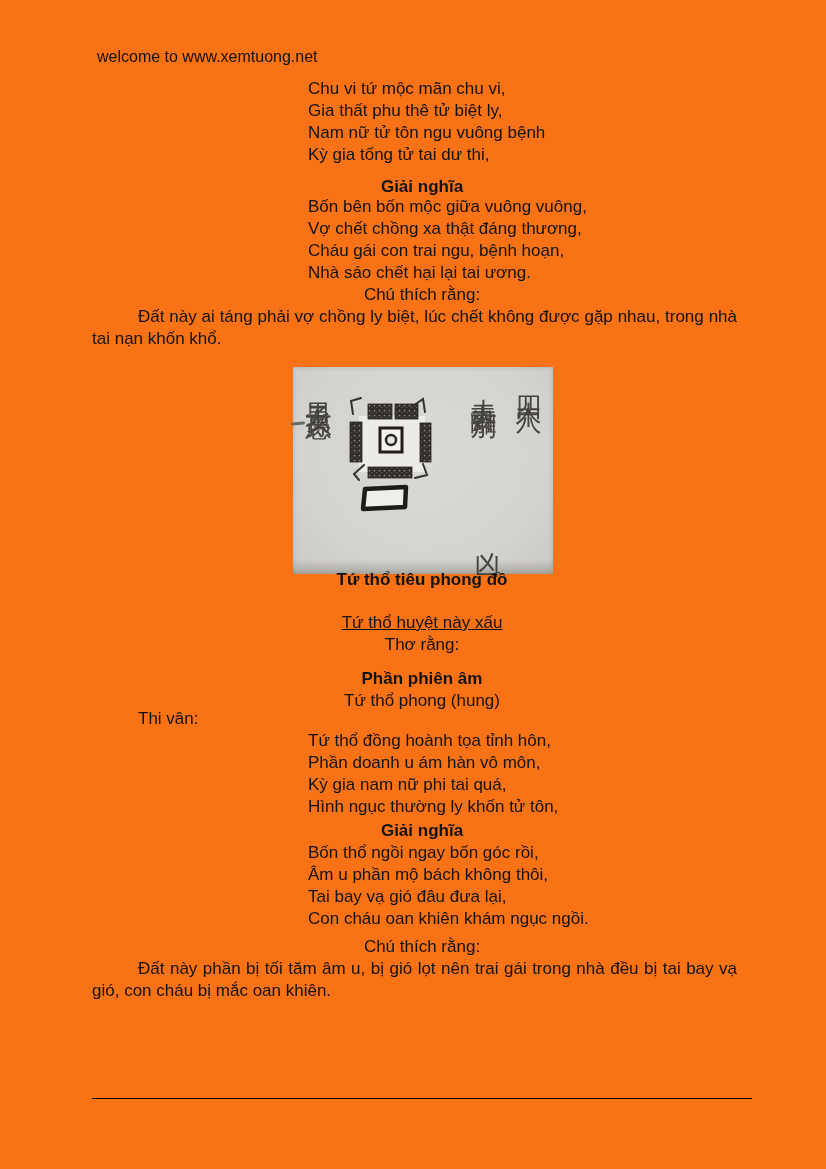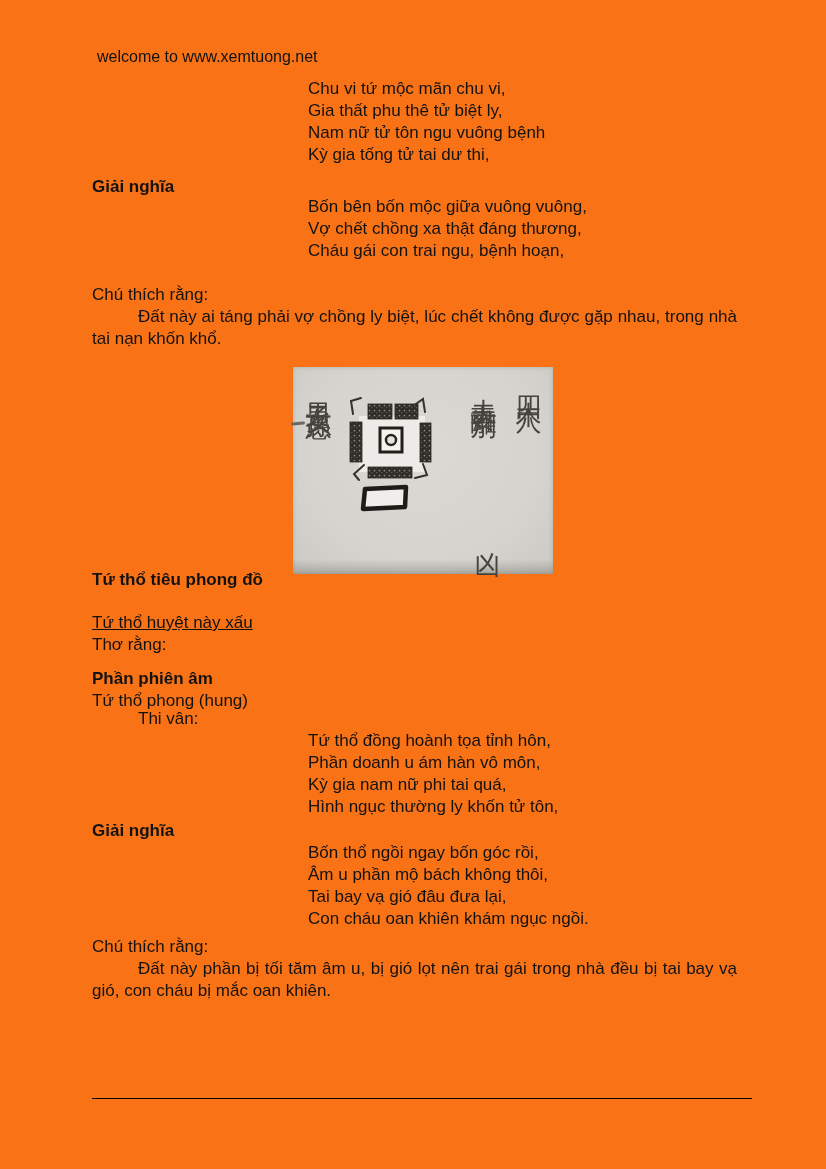--- a/index.html
+++ b/index.html
@@ -7,21 +7,21 @@
     position:relative;
     width:826px;height:1169px;
     background:#f97316;
     font-family:"Liberation Sans", sans-serif;
     color:#121212;
     overflow:hidden;
   }
   .abs{position:absolute;}
   .line{font-size:17px;line-height:22px;white-space:pre;}
   .b{font-weight:bold;}
-  .center{left:92px;width:660px;}
+  .center{left:92px;width:660px;text-align:center;}
   .verse{left:308px;}
   .note{
     left:92px;width:645px;
     font-size:17px;line-height:22px;
     text-align:justify;text-indent:46px;
   }
   .header-text{font-size:16px;line-height:20px;}
   .footer-rule{left:92px;top:1098px;width:660px;height:1px;background:#000;}
   .page-num{left:92px;top:1101px;width:660px;text-align:right;font-size:16px;}
   
@@ -62,20 +62,21 @@
       <div class="line">Kỳ gia tống tử tai dư thi,</div>
     </div>
   </div>
 
   <div class="abs center line b" style="top:176px;">Giải nghĩa</div>
 
   <div class="abs verse" style="top:196px;">
     <div class="line">Bốn bên bốn mộc giữa vuông vuông,</div>
     <div class="line">Vợ chết chồng xa thật đáng thương,</div>
     <div class="line">Cháu gái con trai ngu, bệnh hoạn,</div>
+    <div class="line">Nhà sáo chết hại lại tai ương.</div>
   </div>
 
   <div class="abs center line" style="top:284px;">Chú thích rằng:</div>
 
   <div class="abs note" style="top:306px;">Đất này ai táng phải vợ chồng ly biệt, lúc chết không được gặp nhau, trong nhà tai nạn khốn khổ.</div>
 
   <div class="abs figure">
     <span class="vcol" style="left:221px;top:9px;">四木穴</span>
     <span class="vcol" style="left:176px;top:11px;">夫妻離別</span>
     <span class="vcol" style="left:180px;top:165px;">凶</span>

